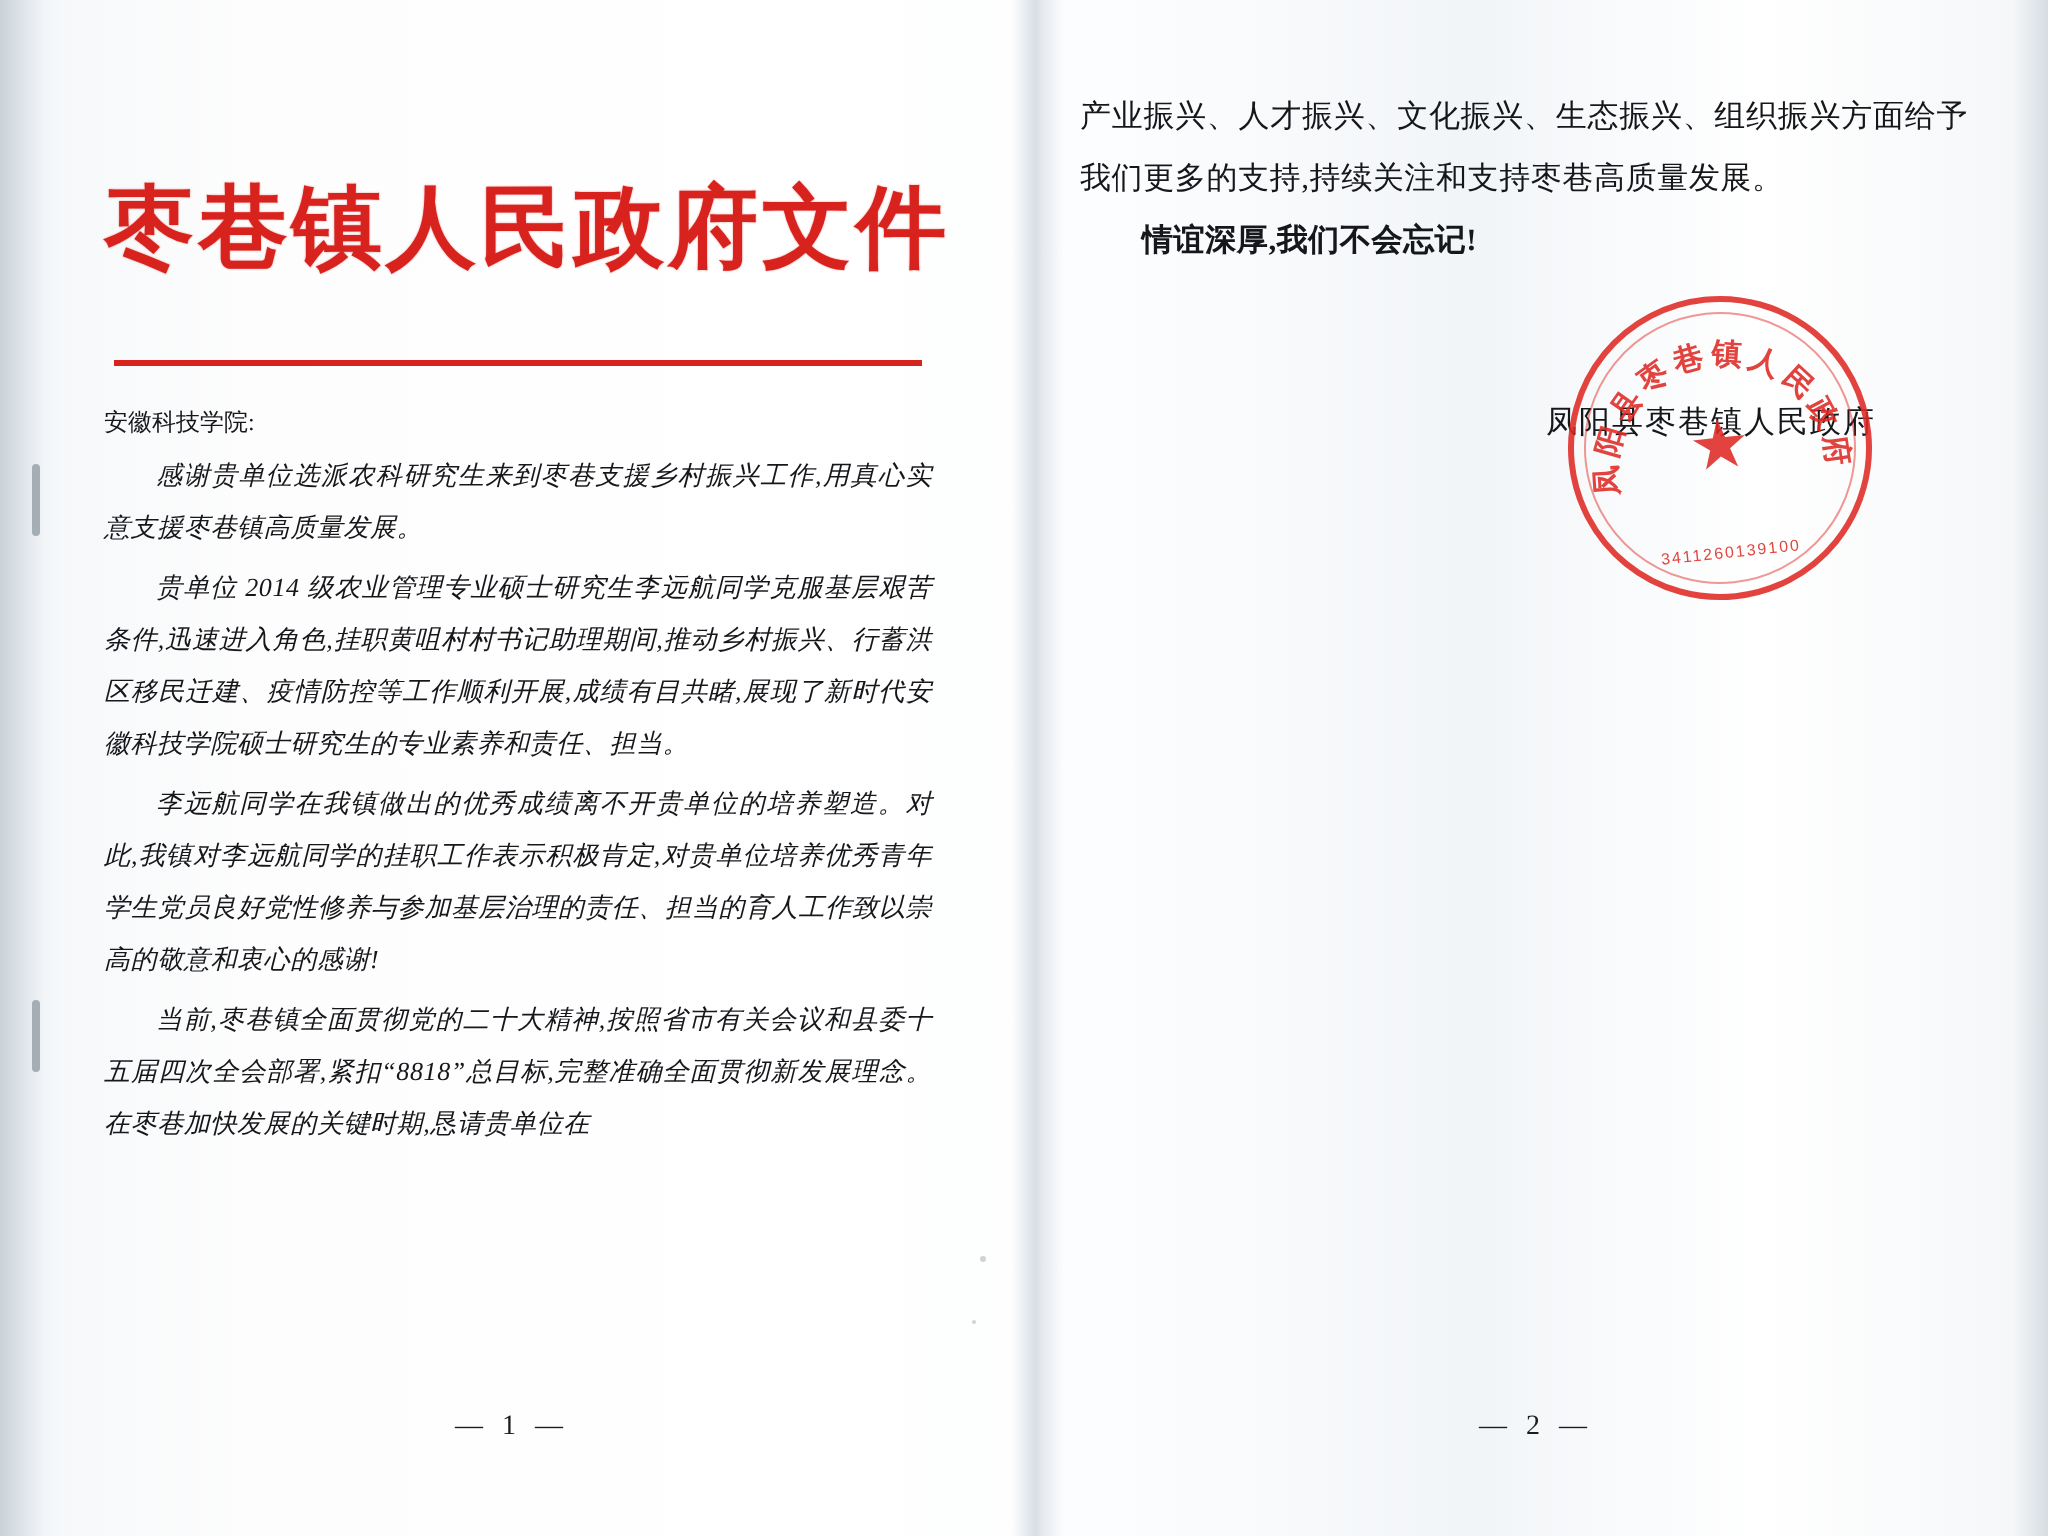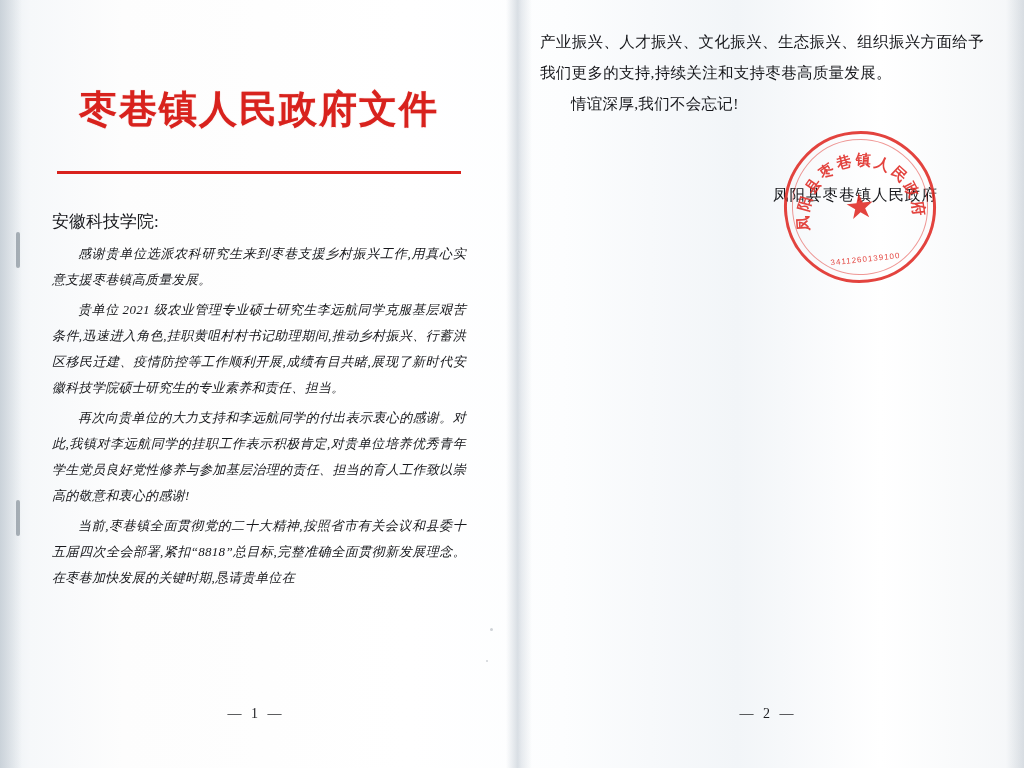--- a/index.html
+++ b/index.html
@@ -59,43 +59,43 @@
     padding: 0 40px 0 28px;
   }
 
   
   .doc-title {
     margin-top: 84px;
     text-align: center;
     color: #d8221d;
     font-family: "Liberation Serif", "DejaVu Serif", serif;
     font-weight: bold;
-    font-size: 38px;
+    font-size: 45px;
     letter-spacing: 2px;
     text-shadow: 0 0 1px rgba(216,34,29,0.55);
     white-space: nowrap;
   }
   .red-rule {
     margin: 36px auto 0 auto;
     width: 404px;
     height: 3px;
     background: #d8221d;
   }
   .letter-title {
     margin-top: 40px;
     text-align: center;
     font-size: 22px;
     font-weight: bold;
     letter-spacing: 12px;
     color: #16171b;
     text-indent: 12px;
   }
   .addressee {
-    margin-top: 34px;
-    font-size: 17px;
+    margin-top: 18px;
+    font-size: 12px;
     color: #16171b;
     line-height: 1.7;
   }
   .body-p {
     font-size: 13px;
     color: #16171b;
     line-height: 2.0;
     text-align: justify;
     text-indent: 2em;
     margin: 4px 0 0 0;
@@ -108,31 +108,32 @@
     left: 0;
     width: 100%;
     text-align: center;
     font-size: 14px;
     color: #1b1c20;
     letter-spacing: 3px;
   }
 
   
   .rp-top {
-    padding-top: 26px;
+    padding-top: 43px;
   }
   .rp-line {
     font-size: 15.5px;
     color: #16171b;
     line-height: 2.0;
     text-align: justify;
     letter-spacing: 0.3px;
   }
   .rp-line.indent {
     text-indent: 2em;
+    font-weight: bold;
   }
   .signature-block {
     margin-top: 60px;
     position: relative;
     text-align: right;
     padding-right: 46px;
   }
   .sig-line {
     font-size: 15.5px;
     color: #16171b;
@@ -218,22 +219,22 @@
   <div class="page page-left">
 
     <div class="doc-title">枣巷镇人民政府文件</div>
 
     <div class="red-rule"></div>
 
 
     <div class="addressee">安徽科技学院:</div>
 
     <p class="body-p">感谢贵单位选派农科研究生来到枣巷支援乡村振兴工作,用真心实意支援枣巷镇高质量发展。</p>
-    <p class="body-p">贵单位 2021 级农业管理专业硕士研究生李远航同学克服基层艰苦条件,迅速进入角色,挂职黄咀村村书记助理期间,推动乡村振兴、行蓄洪区移民迁建、疫情防控等工作顺利开展,成绩有目共睹,展现了新时代安徽科技学院硕士研究生的专业素养和责任、担当。</p>
-    <p class="body-p">再次向贵单位的大力支持和李远航同学的付出表示衷心的感谢。对此,我镇对李远航同学的挂职工作表示积极肯定,对贵单位培养优秀青年学生党员良好党性修养与参加基层治理的责任、担当的育人工作致以崇高的敬意和衷心的感谢!</p>
+    <p class="body-p">贵单位 2014 级农业管理专业硕士研究生李远航同学克服基层艰苦条件,迅速进入角色,挂职黄咀村村书记助理期间,推动乡村振兴、行蓄洪区移民迁建、疫情防控等工作顺利开展,成绩有目共睹,展现了新时代安徽科技学院硕士研究生的专业素养和责任、担当。</p>
+    <p class="body-p">李远航同学在我镇做出的优秀成绩离不开贵单位的培养塑造。对此,我镇对李远航同学的挂职工作表示积极肯定,对贵单位培养优秀青年学生党员良好党性修养与参加基层治理的责任、担当的育人工作致以崇高的敬意和衷心的感谢!</p>
     <p class="body-p">当前,枣巷镇全面贯彻党的二十大精神,按照省市有关会议和县委十五届四次全会部署,紧扣“8818”总目标,完整准确全面贯彻新发展理念。在枣巷加快发展的关键时期,恳请贵单位在</p>
 
     <div class="page-num">— 1 —</div>
   </div>
 
   <div class="page page-right">
     <div class="rp-top">
       <div class="rp-line">产业振兴、人才振兴、文化振兴、生态振兴、组织振兴方面给予我们更多的支持,持续关注和支持枣巷高质量发展。</div>
       <div class="rp-line indent">情谊深厚,我们不会忘记!</div>
     </div>

